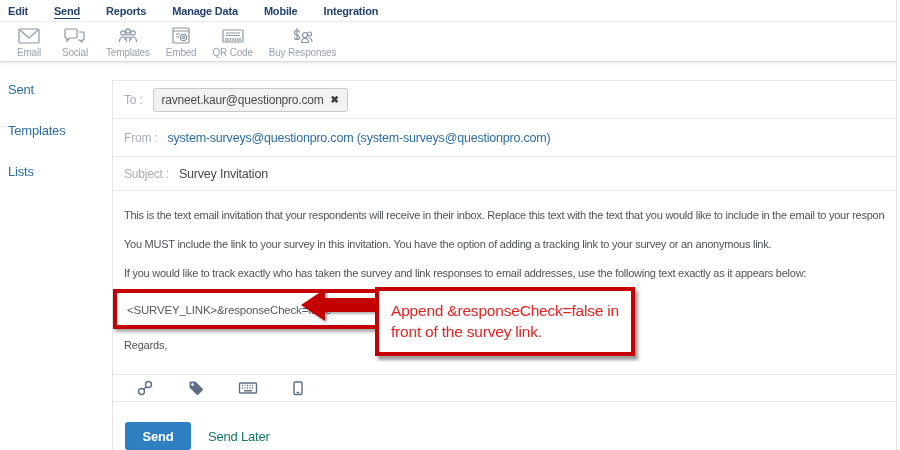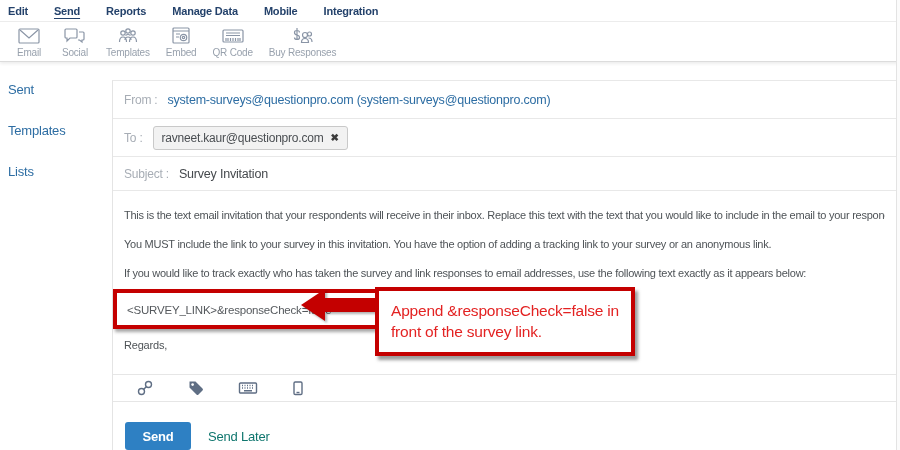--- a/index.html
+++ b/index.html
@@ -163,31 +163,31 @@
   </div>
 
   <div class="sidebar">
     <div class="side-item"><span class="lbl">Sent</span></div>
     <div class="side-item"><span class="lbl">Templates</span></div>
     <div class="side-item"><span class="lbl">Lists</span></div>
   </div>
 
   <div class="panel">
 
-    <div class="row from-row">
-      <span class="field-label">From :</span>
-      <span class="from-value">system-surveys@questionpro.com (system-surveys@questionpro.com)</span>
-    </div>
-
     <div class="row to-row">
       <span class="field-label">To :</span>
       <span class="chip">
         <span>ravneet.kaur@questionpro.com</span>
         <span class="chip-x">✖</span>
       </span>
+    </div>
+
+    <div class="row from-row">
+      <span class="field-label">From :</span>
+      <span class="from-value">system-surveys@questionpro.com (system-surveys@questionpro.com)</span>
     </div>
 
     <div class="row subject-row">
       <span class="field-label">Subject :</span>
       <span class="subject-value">Survey Invitation</span>
     </div>
 
     <div class="mailbody">
       <div class="para">This is the text email invitation that your respondents will receive in their inbox. Replace this text with the text that you would like to include in the email to your respondents.</div>
       <div class="para">You MUST include the link to your survey in this invitation.  You have the option of adding a tracking link to your survey or an anonymous link.</div>

